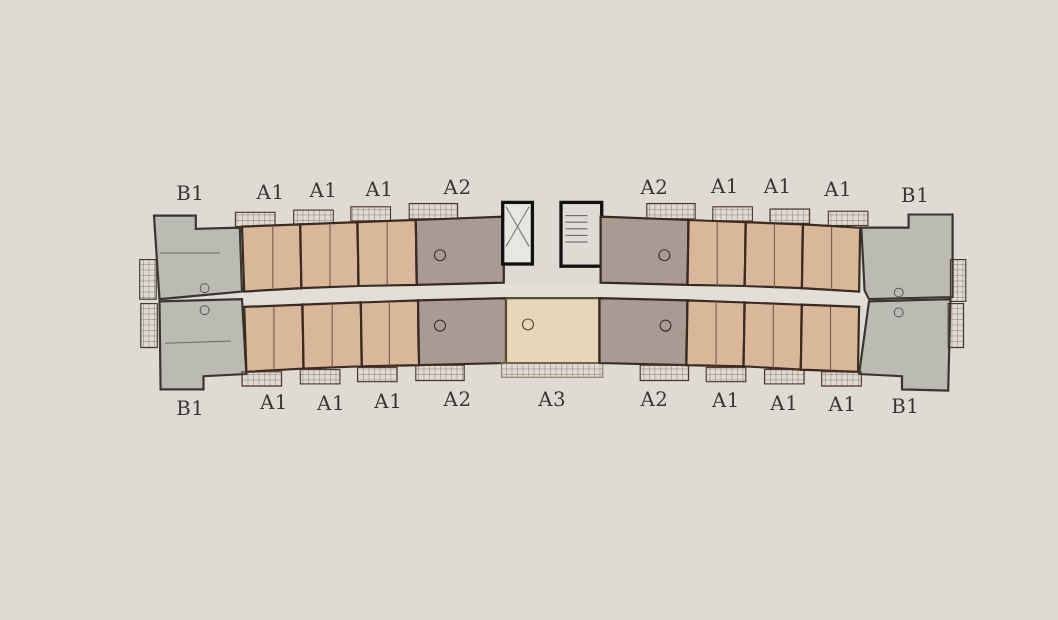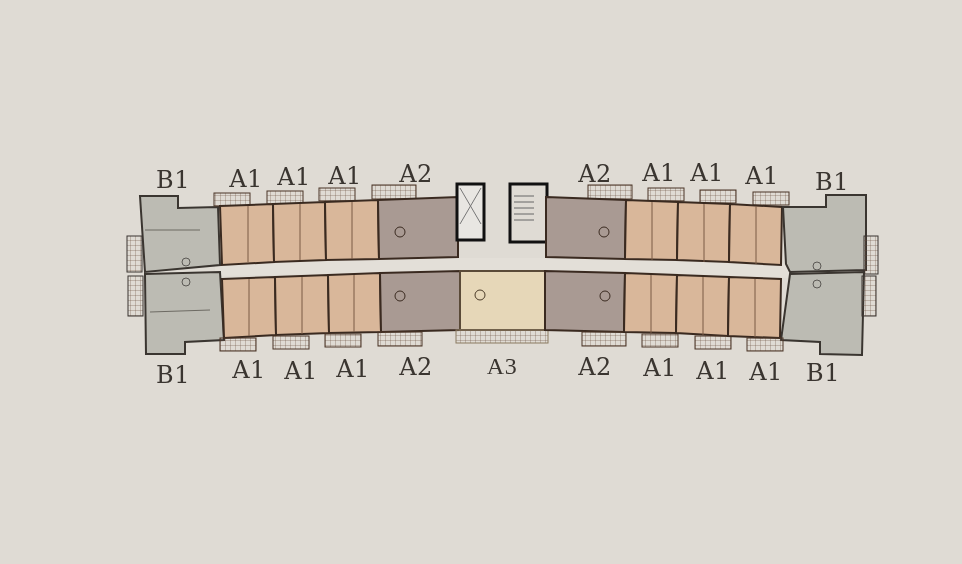--- a/index.html
+++ b/index.html
@@ -1,17 +1,17 @@
 <!DOCTYPE html>
 <html><head>
 <meta charset="utf-8">
 <style>
   html,body{margin:0;padding:0;}
   body{width:962px;height:564px;background:#dfdbd4;position:relative;overflow:hidden;font-family:"DejaVu Serif",serif;}
-  .lbl{position:absolute;font-size:24px;color:#3a3530;transform:translateX(-50%);white-space:nowrap;letter-spacing:0.5px;}
+  .lbl{position:absolute;font-size:18px;color:#3a3530;transform:translateX(-50%);white-space:nowrap;letter-spacing:0.5px;}
   svg{position:absolute;left:0;top:0;}
 </style>
 </head>
 <body>
 
 <svg width="962" height="564" viewBox="0 0 962 564">
   <defs>
     <pattern id="hatch" width="5" height="5" patternUnits="userSpaceOnUse">
       <path d="M0 0H5M0 0V5" stroke="#6b5040" stroke-width="0.6" fill="none"></path>
     </pattern>
@@ -157,19 +157,19 @@
     <div class="lbl" style="left: 707px; top: 159px;">A1</div>
     <div class="lbl" style="left: 762px; top: 162px;">A1</div>
     <div class="lbl" style="left: 832px; top: 168px;">B1</div>
   </div>
 <div id="labels-bottom">
     <div class="lbl" style="left: 173px; top: 361px;">B1</div>
     <div class="lbl" style="left: 249px; top: 356px;">A1</div>
     <div class="lbl" style="left: 301px; top: 357px;">A1</div>
     <div class="lbl" style="left: 353px; top: 355px;">A1</div>
     <div class="lbl" style="left: 416px; top: 353px;">A2</div>
-    <div class="lbl" style="left: 502px; top: 353px; font-family: Liberation Serif, serif;">A3</div>
+    <div class="lbl" style="left: 502px; top: 353px;">A3</div>
     <div class="lbl" style="left: 595px; top: 353px;">A2</div>
     <div class="lbl" style="left: 660px; top: 354px;">A1</div>
     <div class="lbl" style="left: 713px; top: 357px;">A1</div>
     <div class="lbl" style="left: 766px; top: 358px;">A1</div>
     <div class="lbl" style="left: 823px; top: 359px;">B1</div>
   </div>
 
 </body></html>

